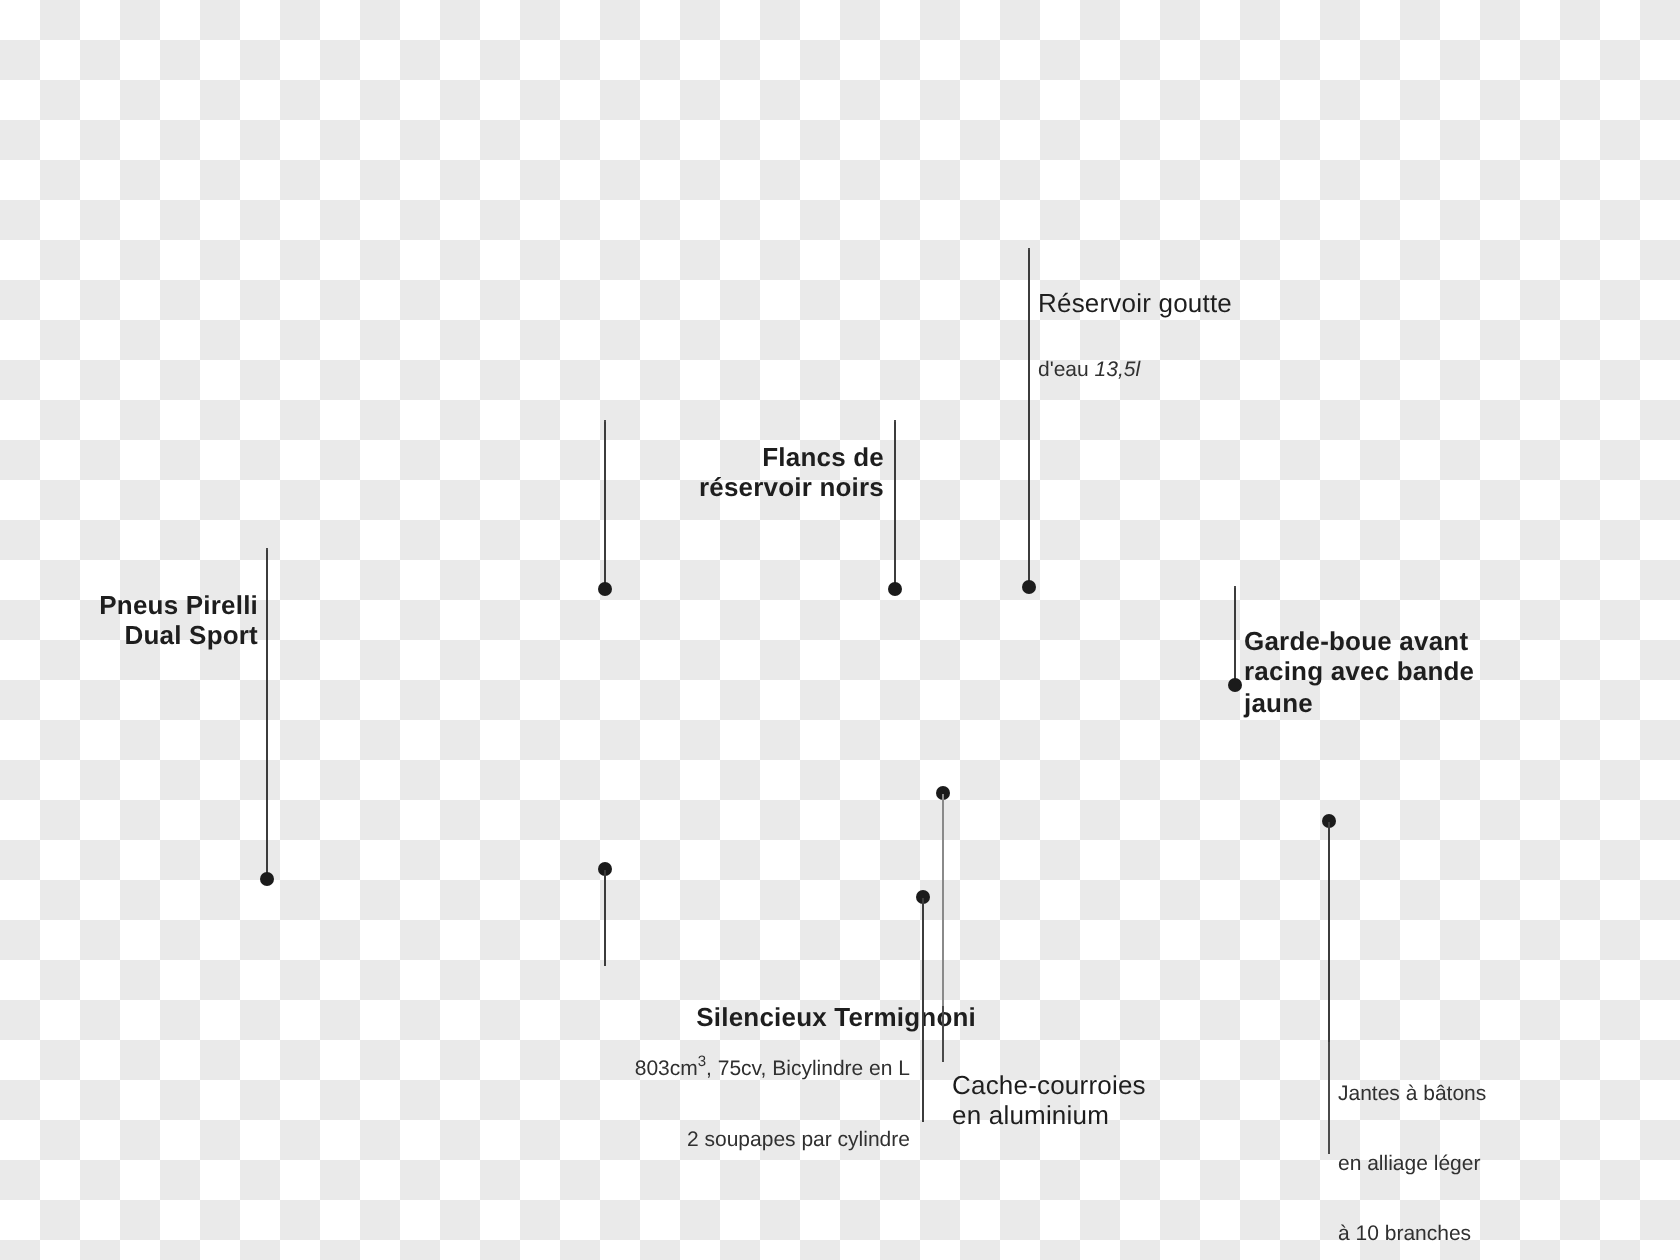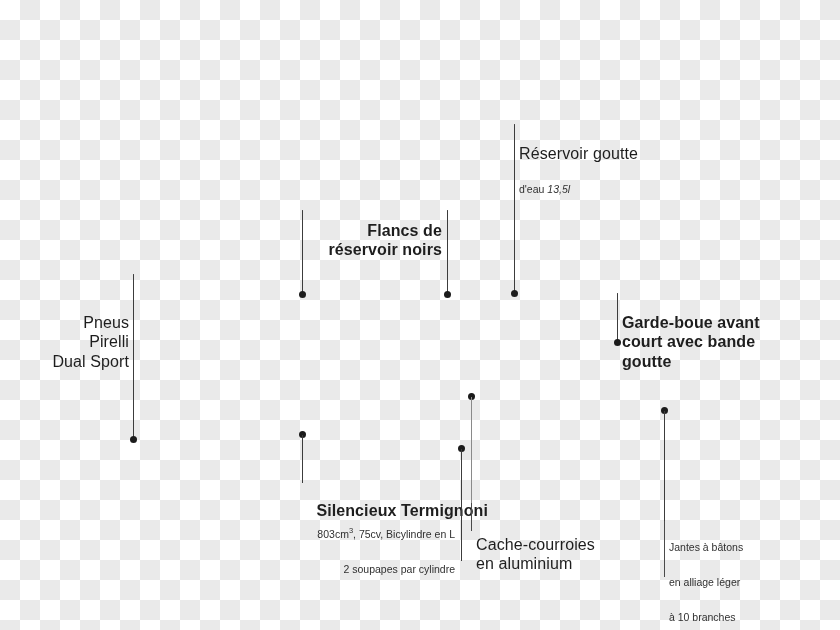--- a/index.html
+++ b/index.html
@@ -26,21 +26,21 @@
   }
   .callout {
     position: absolute;
     color: #2a2a2a;
     line-height: 1.22;
     white-space: pre-line;
   }
   .callout .title {
     display: block;
     font-weight: bold;
-    font-size: 16px;
+    font-size: 13px;
     letter-spacing: 0.1px;
     color: #1e1e1e;
   }
   .callout .title .em {
     font-style: italic;
     font-weight: bold;
   }
   .callout .body {
     display: block;
     font-weight: normal;
@@ -93,30 +93,30 @@
 
   <div class="callout align-right" style="left:327px; top:201px; width:115px;">
     <span class="title">Flancs de
 réservoir noirs</span>
   </div>
   <div class="rule" style="left:447px; top:210px; height:28px;"></div>
   <div class="leader" style="left:447px; top:211px; height:83px;"></div>
   <div class="dot" style="left:444px; top:291px;"></div>
 
   <div class="callout align-right" style="left:48px; top:275px; width:81px;">
-    <span class="title" style="font-weight:normal;margin-top:18px;">Pneus Pirelli
+    <span class="title" style="font-weight:bold;">Pneus Pirelli
 Dual Sport</span>
   </div>
   <div class="rule" style="left:133px; top:274px; height:28px;"></div>
   <div class="leader" style="left:133px; top:275px; height:164px;"></div>
   <div class="dot" style="left:130px; top:436px;"></div>
 
   <div class="callout align-left" style="left:622px; top:293px; width:145px;">
     <span class="title">Garde-boue avant
-court avec bande goutte</span>
+racing avec bande jaune</span>
   </div>
   <div class="rule" style="left:617px; top:293px; height:28px;"></div>
   <div class="leader" style="left:617px; top:294px; height:48px;"></div>
   <div class="dot" style="left:614px; top:339px;"></div>
 
   <div class="dot" style="left:299px; top:431px;"></div>
   <div class="leader" style="left:302px; top:435px; height:48px;"></div>
   <div class="callout align-left" style="left:308px; top:481px; width:180px;text-align:right;">
     <span class="title">Silencieux Termignoni</span>
   </div>

